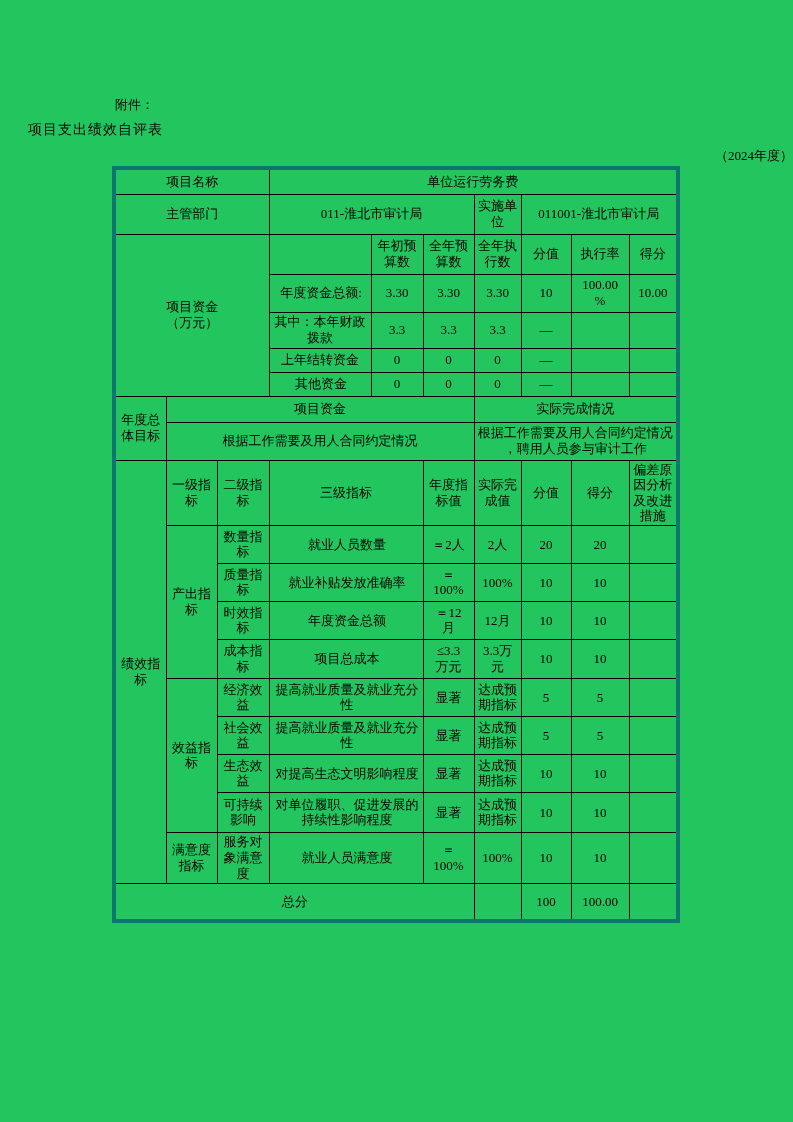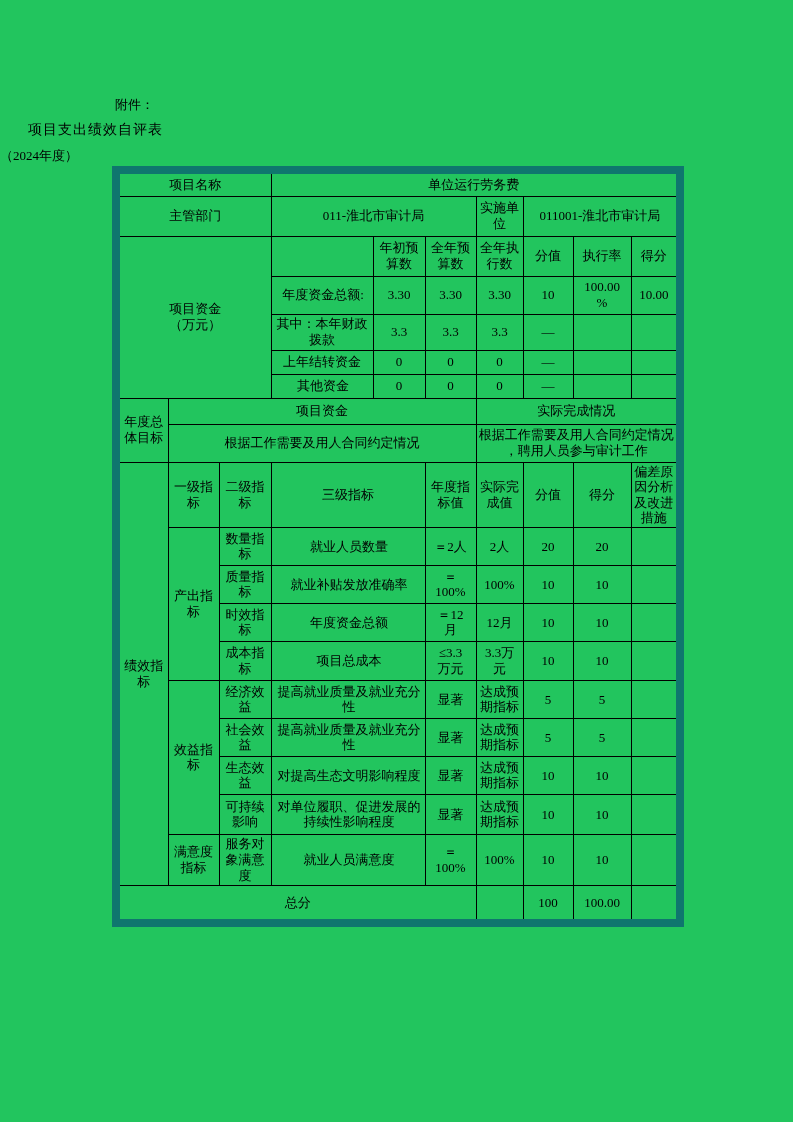--- a/index.html
+++ b/index.html
@@ -30,31 +30,31 @@
     text-align: left;
     font-size: 14px;
     letter-spacing: 1px;
     padding-left: 28px;
   }
   .doc-subtitle {
     position: absolute;
     left: 0;
     top: 147px;
     width: 793px;
-    text-align: left;
+    text-align: right;
     font-size: 13px;
   }
   table.eval {
     position: absolute;
     left: 112px;
     top: 166px;
     width: 564px;
     border-collapse: collapse;
     table-layout: fixed;
-    border: 8px solid #0f766e;
+    border: 4px solid #0f766e;
   }
   table.eval td {
     border: 1px solid #000000;
     text-align: center;
     vertical-align: middle;
     font-size: 13px;
     line-height: 1.2;
     padding: 1px 2px;
     white-space: pre-line;
     overflow: hidden;

